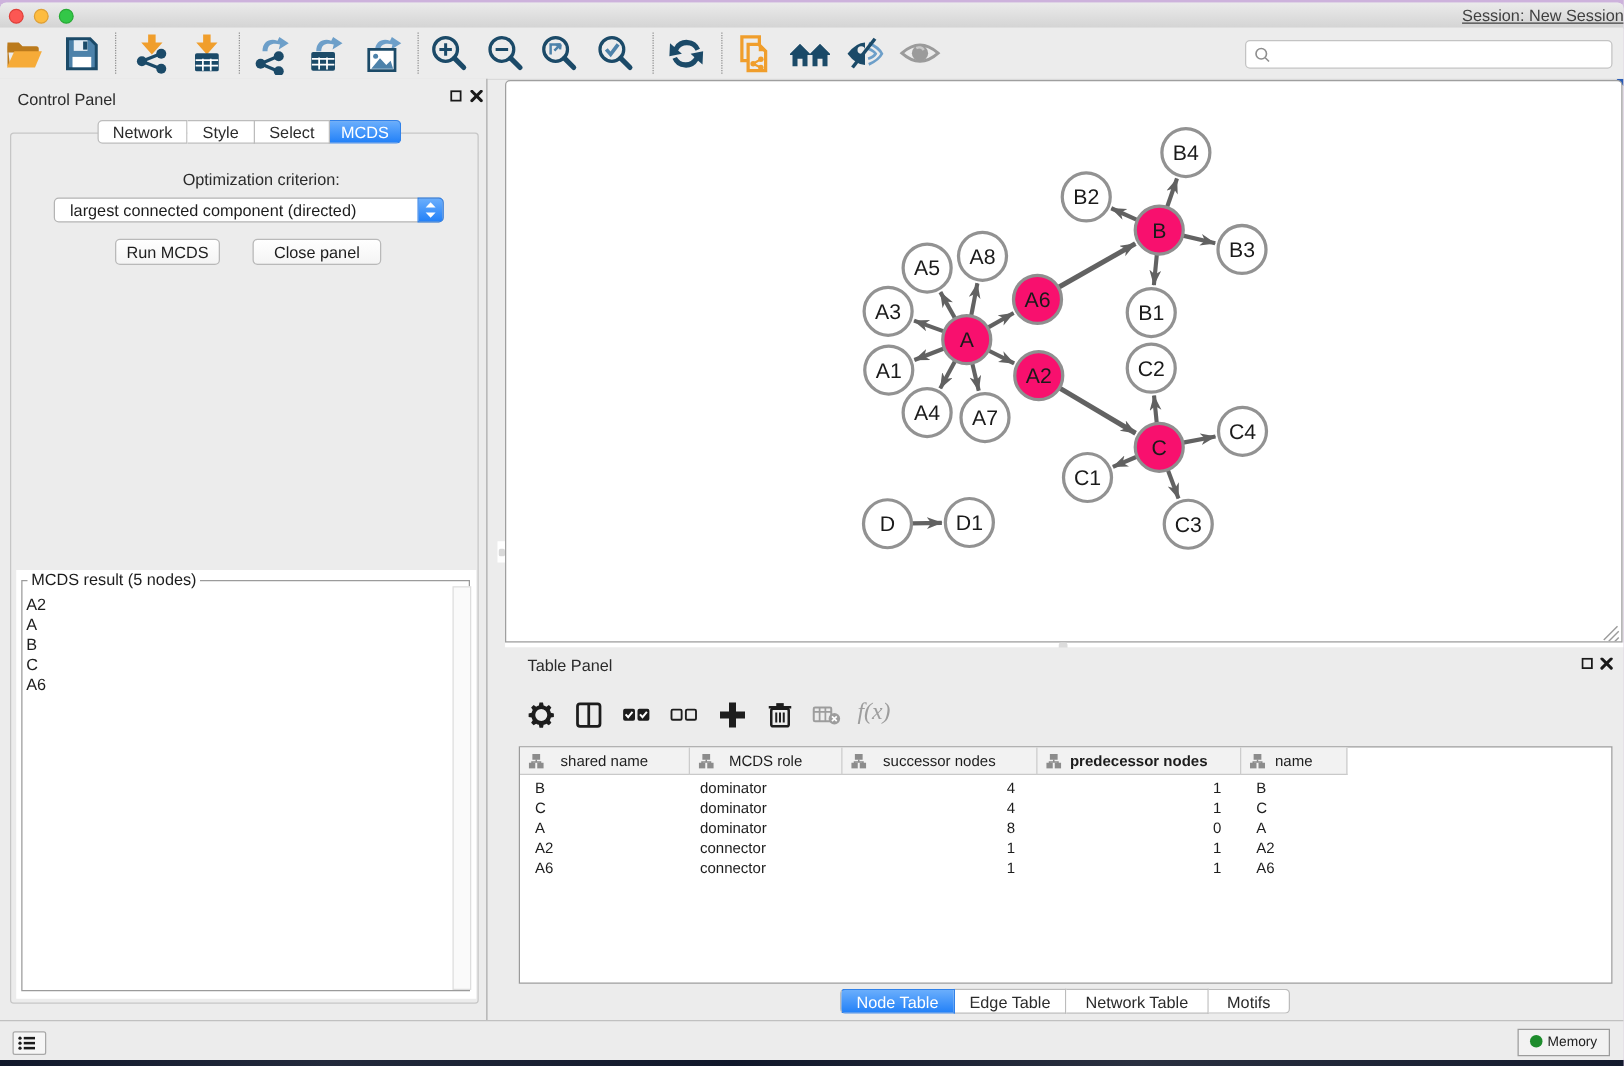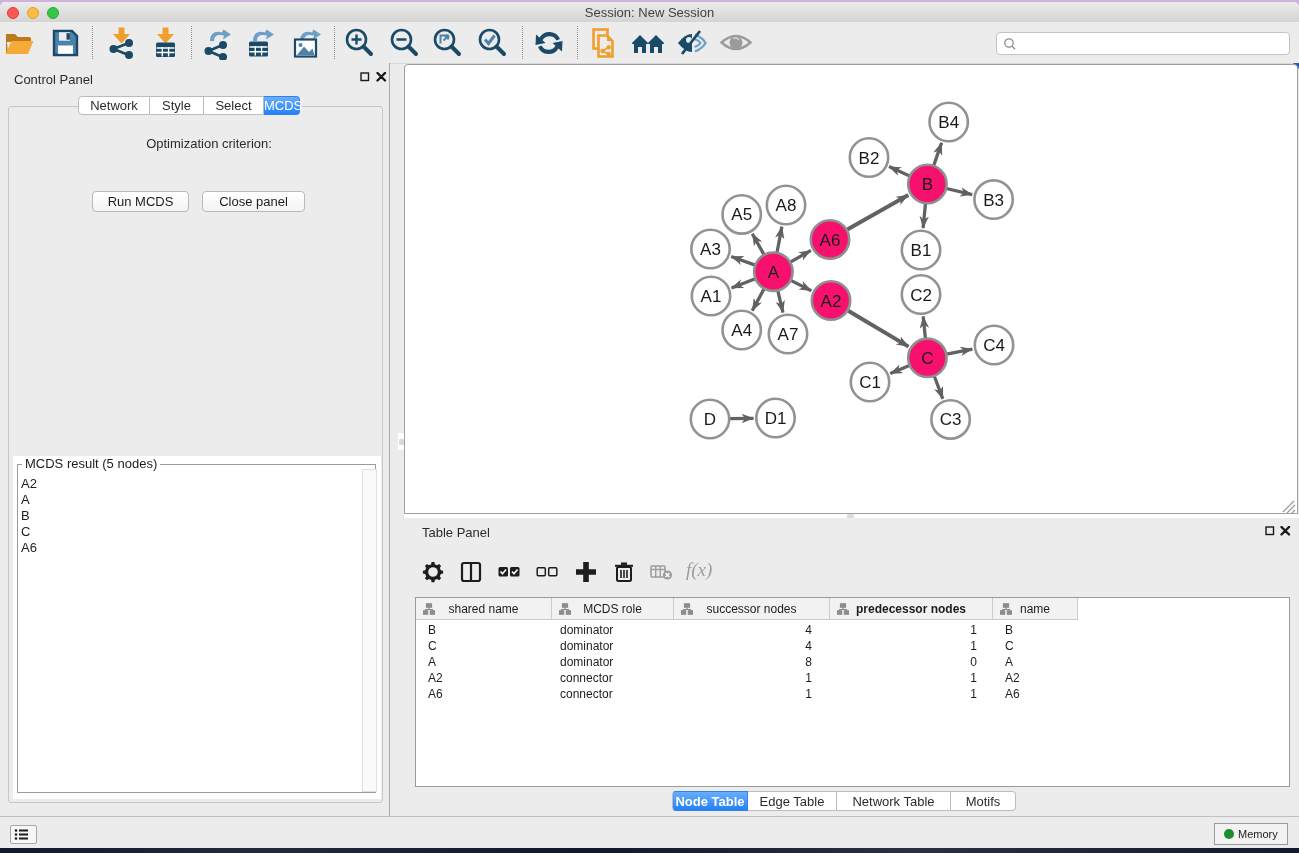--- a/index.html
+++ b/index.html
@@ -5,21 +5,21 @@
 * { margin:0; padding:0; box-sizing:border-box; }
 html,body { width:1299px; height:853px; overflow:hidden; }
 body { font-family:"Liberation Sans", sans-serif; background:#cdb2dc; position:relative; }
 .abs { position:absolute; }
 #appwin { position:absolute; left:0; top:2px; width:1299px; height:846px; background:#ececec; border-radius:5px 5px 0 0; overflow:hidden; }
 #titlebar { position:absolute; left:0; top:0; width:1299px; height:21px; background:linear-gradient(#ebebeb,#d4d4d4); border-bottom:1px solid #ababab; border-radius:5px 5px 0 0; }
 .tl { position:absolute; top:5px; width:12px; height:12px; border-radius:50%; }
 #titlebar .t-red { left:7px; background:#fc5753; border:1px solid #df3e38; }
 #titlebar .t-yel { left:27px; background:#fdbc40; border:1px solid #de9f34; }
 #titlebar .t-grn { left:47px; background:#33c748; border:1px solid #27aa35; }
-#titletext { position:absolute; top:3px; left:0; width:100%; text-align:center; font-size:13px; color:#404040; }
+#titletext { position:absolute; top:3px; left:0; width:100%; text-align:right; font-size:13px; color:#404040;text-decoration:underline; }
 #toolbar { position:absolute; left:0; top:20px; width:1299px; height:42px; background:#ececec; border-bottom:1px solid #dadada; }
 .tsep { position:absolute; top:4px; height:33px; width:0; border-left:1px dotted #8f8f8f; }
 .ticon { position:absolute; top:0; }
 #searchbox { position:absolute; left:996px; top:10px; width:294px; height:23px; background:#ffffff; border:1px solid #c3c3c3; border-radius:4px; }
 #searchbox svg { position:absolute; left:6px; top:4px; }
 
 #cpanel { position:absolute; left:0; top:61px; width:390px; height:753px; background:#ececec; border-right:1px solid #a9a9a9; }
 #cpanel-title { position:absolute; left:14px; top:9px; font-size:13px; color:#2b2b2b; }
 .dockbtn { position:absolute; top:8px; font-size:12px; color:#111; }
 #cp-border { position:absolute; left:8px; top:43px; width:375px; height:697px; border:1px solid #c6c6c6; border-radius:3px; }
@@ -223,24 +223,30 @@
           <rect x="1" y="1" width="7.5" height="7.5" fill="none" stroke="#1a1a1a" stroke-width="1.4"></rect>
         </svg></div>
     <div class="dockbtn" style="left:376px"><svg width="11" height="10" viewBox="0 0 11 10">
           <path d="M1.5 1 L9 8.5 M9 1 L1.5 8.5" stroke="#1a1a1a" stroke-width="2.4" stroke-linecap="round"></path>
         </svg></div>
     <div id="cp-border"></div>
     <div class="seg" style="left:78px; top:33px;">
       <div class="sb" style="width:72px">Network</div>
       <div class="sb" style="width:54px">Style</div>
       <div class="sb" style="width:60px">Select</div>
-      <div class="sb sel" style="width:36px">MCDS</div>
+      <div class="sb sel" style="width:57px">MCDS</div>
     </div>
     <div id="opt-label">Optimization criterion:</div>
-    <div class="pushbtn" style="left:92px; width:97px;">Run MCDS</div>
+    <div id="combo">largest connected component (directed)
+      <div id="combo-btn"><svg width="19" height="18" viewBox="0 0 19 18">
+            <path d="M5.5 7 L9.5 2.8 L13.5 7 Z" fill="#ffffff"></path>
+            <path d="M5.5 11 L9.5 15.2 L13.5 11 Z" fill="#ffffff"></path>
+          </svg></div>
+    </div>
+    <div class="pushbtn" style="left:92px; width:84px;">Run MCDS</div>
     <div class="pushbtn" style="left:202px; width:103px;">Close panel</div>
     <div id="mcds-box">
       <div id="mcds-inner"></div>
       <div id="mcds-legend">MCDS result (5 nodes)</div>
       <div id="mcds-list">A2<br>A<br>B<br>C<br>A6</div>
       <div id="mcds-scroll"></div>
     </div>
   </div>
   <div id="whiteband"></div>
   <div id="vsplit-handle">
@@ -456,21 +462,21 @@
         </div>
       <div class="trow" style="left:0; top:88px; width:873px;">
           <span class="tr-l" style="left:12px">A6</span>
           <span class="tr-l" style="left:144px">connector</span>
           <span class="tr-r" style="left:258px; width:138px">1</span>
           <span class="tr-r" style="left:414px; width:147px">1</span>
           <span class="tr-l" style="left:589px">A6</span>
         </div>
     </div>
     <div class="seg" style="left:268px; top:273px;">
-        <div class="sb sel" style="width:76px; height:20px; line-height:19px;font-weight:bold;">Node Table</div>
+        <div class="sb sel" style="width:92px; height:20px; line-height:19px;">Node Table</div>
         <div class="sb" style="width:89px; height:20px; line-height:19px;">Edge Table</div>
         <div class="sb" style="width:114px; height:20px; line-height:19px;">Network Table</div>
         <div class="sb" style="width:65px; height:20px; line-height:19px;">Motifs</div>
       </div>
   </div>
   <div id="statusbar">
     <div id="listbtn"><svg width="21" height="17" viewBox="0 0 21 17">
           <g fill="#1d1d1d">
             <circle cx="5" cy="4.5" r="1.3"></circle>
             <circle cx="5" cy="8.5" r="1.3"></circle>

